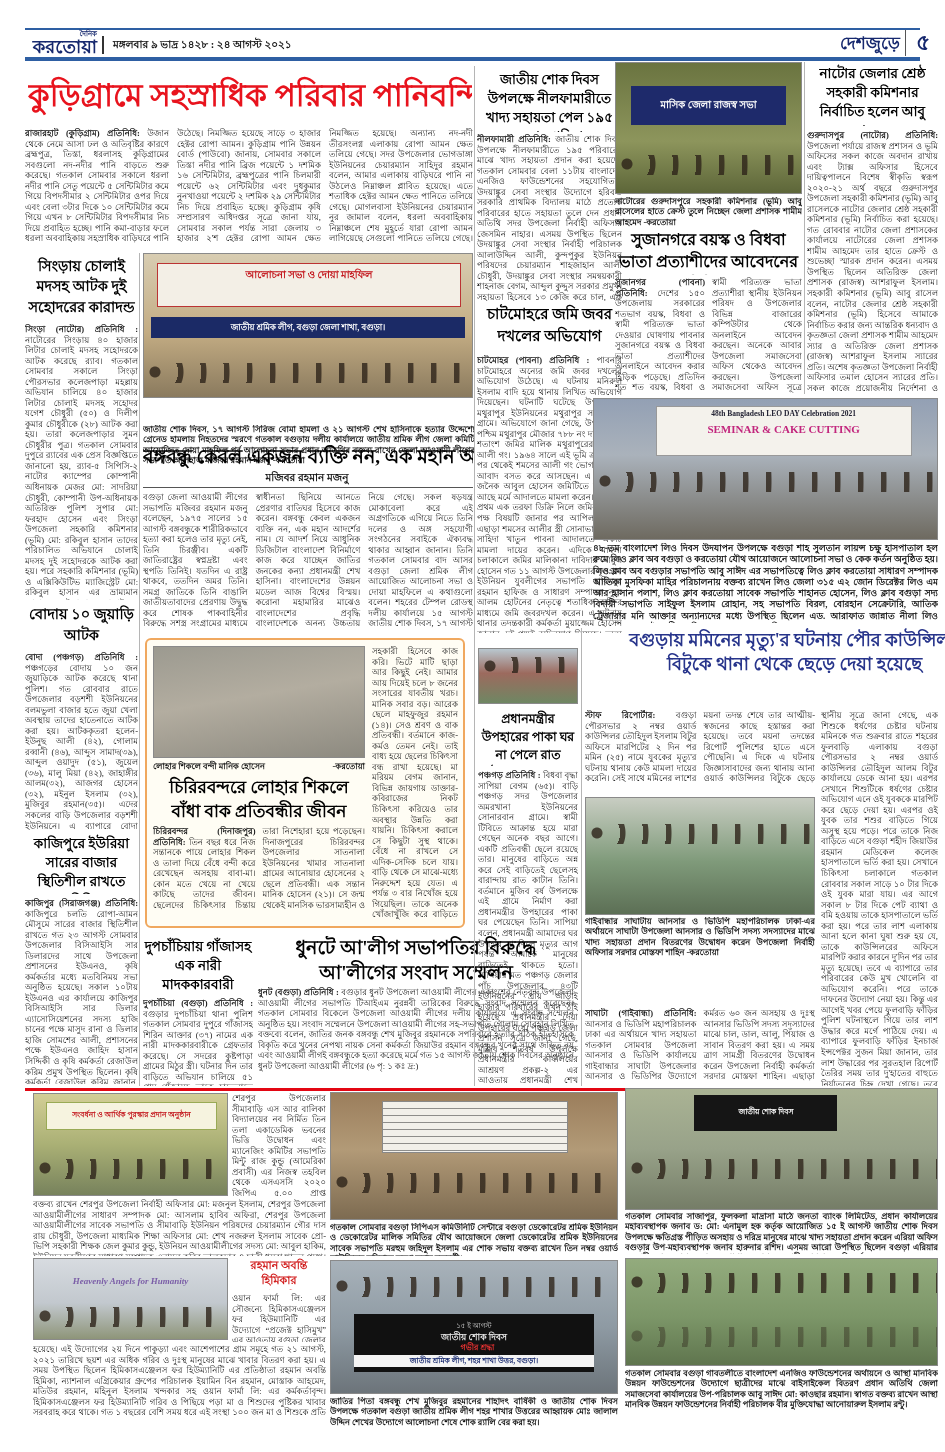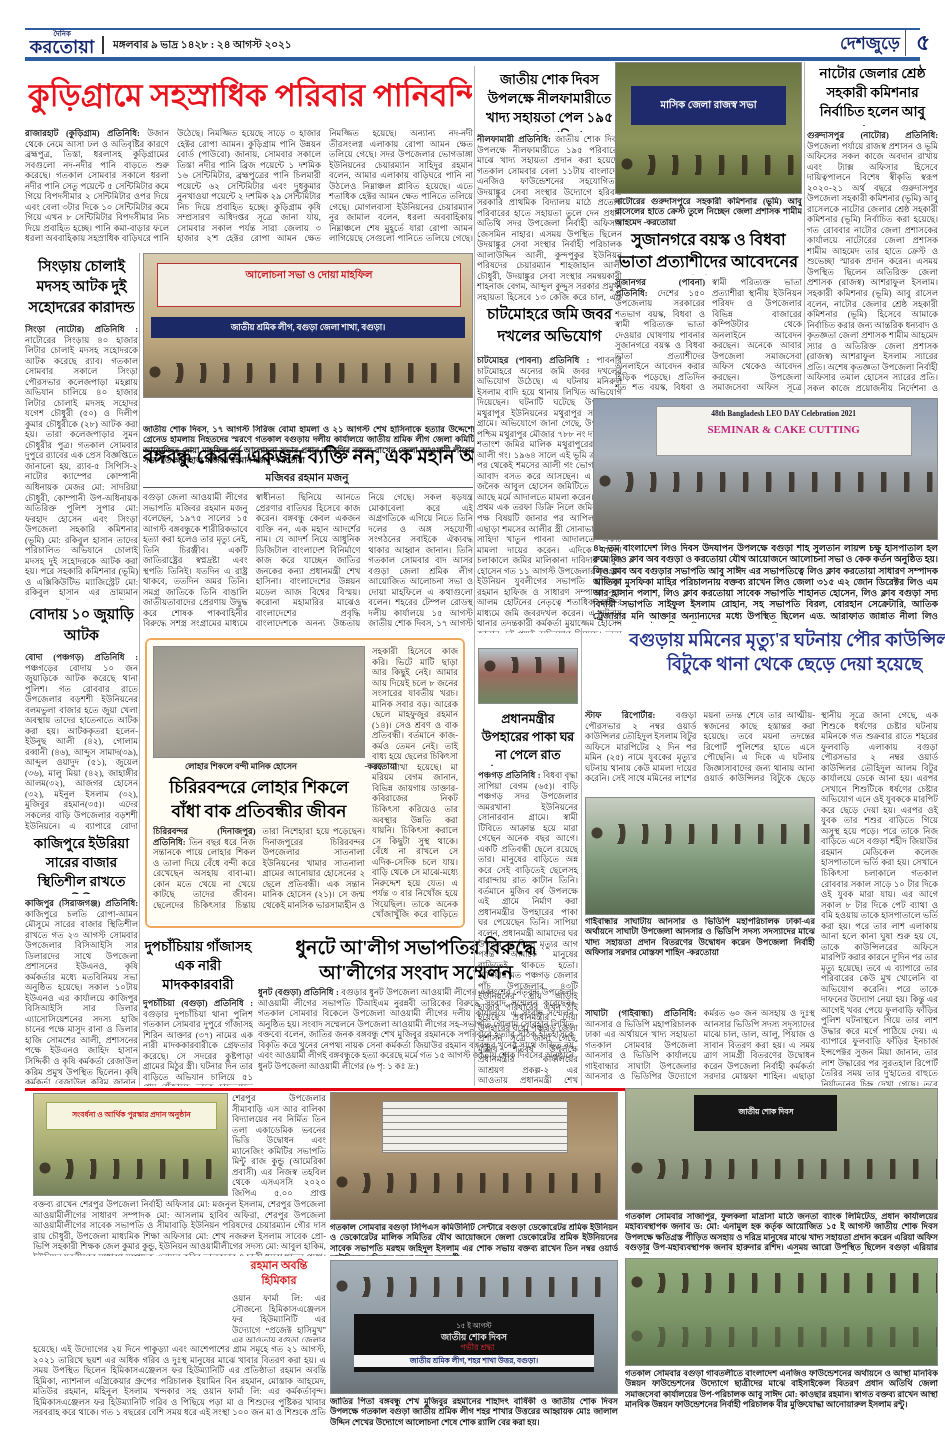--- a/index.html
+++ b/index.html
@@ -15,21 +15,21 @@
   .cols3{column-count:3;column-gap:8px;}
   .byline{font-weight:bold;}
   .headline{font-weight:bold;color:#000;text-align:center;overflow:hidden;}
   .hl-sm{font-size:13.5px;line-height:1.42;}
   .hl-md{font-size:15px;line-height:1.4;}
   .caption{font-size:8.3px;line-height:1.25;text-align:justify;font-weight:600;overflow:hidden;color:#111;}
   .photo{position:absolute;overflow:hidden;border:1px solid #8a8a8a;box-sizing:border-box;}
   .ph-banner{position:absolute;text-align:center;overflow:hidden;}
   .crowd{position:absolute;left:0;right:0;height:20px;
          background:repeating-radial-gradient(circle at 11px 9px, rgba(45,35,25,.8) 0 5px, rgba(0,0,0,0) 6px 23px);}
-  .navy{color:#16286e;}
+  .navy{color:#16286e;text-align:right;}
   .nowrap{white-space:nowrap;}
 </style>
 </head>
 <body>
 
 <div id="page">
 
   <div class="rule" style="left:25px;top:28px;width:895px;height:2px;"></div>
   <div class="abs" style="left:27px;top:31px;width:70px;height:25px;text-align:center;">
     <div class="navy" style="font-size:7px;font-weight:bold;line-height:7px;">দৈনিক</div>
@@ -135,21 +135,21 @@
     <div class="crowd" style="top:26px;"></div>
   </div>
   <div class="abs caption" style="left:585px;top:917px;width:230px;height:42px;">গাইবান্ধার সাঘাটায় আনসার ও ভিডিপি মহাপরিচালক ঢাকা-এর অর্থায়নে সাঘাটা উপজেলা আনসার ও ভিডিপি সদস্য সদস্যাদের মাঝে খাদ্য সহায়তা প্রদান বিতরণের উদ্বোধন করেন উপজেলা নির্বাহী অফিসার সরদার মোস্তফা শাহিন      -করতোয়া</div>
   <div class="abs body-text cols2" style="left:585px;top:1008px;width:230px;height:78px;">
     <span class="byline">সাঘাটা (গাইবান্ধা) প্রতিনিধি:</span>
     <span>আনসার ও ভিডিপি মহাপরিচালক ঢাকা এর অর্থায়নে খাদ্য সহায়তা গতকাল সোমবার উপজেলা আনসার ও ভিডিপি কার্যালয়ে গাইবান্ধার সাঘাটা উপজেলার আনসার ও ভিডিপির উদ্যোগে কর্মরত ৬০ জন অসহায় ও দুঃস্থ আনসার ভিডিপি সদস্য সদস্যাদের মাঝে চাল, ডাল, আলু, পিঁয়াজ ও সাবান বিতরণ করা হয়। এ সময় ত্রাণ সামগ্রী বিতরণের উদ্বোধন করেন উপজেলা নির্বাহী কর্মকর্তা সরদার মোস্তফা শাহিন। এছাড়া আরো উপস্থিত ছিলেন গাইবান্ধা জেলা আনসার ও ভিডিপি কমান্ড্যান্ট মো: রেজাউল ইসলাম, সাঘাটা উপজেলা আনসার ও ভিডিপি কর্মকর্তা সাহেনা খাতুন প্রমুখ।</span>
   </div>
 
   <div class="abs" style="left:145px;top:638px;width:320px;height:290px;border:2px solid #f0a85f;border-radius:6px;background:#fffdf4;box-sizing:border-box;"></div>
   <div class="photo" style="left:153px;top:646px;width:212px;height:112px;background:linear-gradient(170deg,#9c9a90 0%,#b3ada0 45%,#8d8a80 100%);"></div>
-  <div class="abs" style="left:153px;top:760px;width:212px;height:12px;display:flex;justify-content:space-between;font-size:8.3px;font-weight:600;margin-left:32px;">
+  <div class="abs" style="left:153px;top:760px;width:212px;height:12px;display:flex;justify-content:space-between;font-size:8.3px;font-weight:600;">
     <span>লোহার শিকলে বন্দী মানিক হোসেন</span>
     <span>-করতোয়া</span>
   </div>
   <div class="abs headline" style="left:153px;top:776px;width:212px;height:46px;font-size:17px;line-height:1.4;">চিরিরবন্দরে লোহার শিকলে বাঁধা বাক প্রতিবন্ধীর জীবন</div>
   <div class="abs body-text cols2" style="left:153px;top:826px;width:212px;height:94px;">
     <span class="byline">চিরিরবন্দর (দিনাজপুর) প্রতিনিধি:</span>
     <span>তিন বছর ধরে নিজ সন্তানকে পায়ে লোহার শিকল ও তালা দিয়ে বেঁধে বন্দী করে রেখেছেন অসহায় বাবা-মা। কোন মতে খেয়ে না খেয়ে কাটছে তাদের জীবন। ছেলেদের চিকিৎসার চিন্তায় তারা নিশেহারা হয়ে পড়েছেন। দিনাজপুরের চিরিরবন্দর উপজেলার সাতনালা ইউনিয়নের খামার সাতনালা গ্রামের আনোয়ার হোসেনের ২ ছেলে প্রতিবন্ধী। এক সন্তান মানিক হোসেন (২১)। সে জন্ম থেকেই মানসিক ভারসাম্যহীন ও বাক প্রতিবন্ধী। তাকে ৩ বছর ধরে পায়ে লোহার শিকল ও তালা দিয়ে বেঁধে বন্দী করে রাখা হয়েছে। আনোয়ার হোসেন বলেন, আমার বৃদ্ধা মা, আমরা স্বামী-স্ত্রী, ৩ ছেলে ও ২ মেয়ে নিয়ে পরিবারে ৮ জন সদস্য। টিউবওয়েলের মিস্ত্রির</span>
   </div>
   <div class="abs body-text" style="left:372px;top:646px;width:86px;height:274px;">সহকারী হিসেবে কাজ করি। ভিটে মাটি ছাড়া আর কিছুই নেই। আমার আয় দিয়েই চলে ৮ জনের সংসারের যাবতীয় খরচ। মানিক সবার বড়। আরেক ছেলে মাহফুজুর রহমান (১৪)। সেও শ্রবণ ও বাক প্রতিবন্ধী। বর্তমানে কাজ-কর্মও তেমন নেই। তাই বাধ্য হয়ে ছেলের চিকিৎসা বন্ধ রাখা হয়েছে। মা মরিয়ম বেগম জানান, বিভিন্ন জায়গায় ডাক্তার-কবিরাজের নিকট চিকিৎসা করিয়েও তার অবস্থার উন্নতি করা যায়নি। চিকিৎসা করালে সে কিছুটা সুস্থ থাকে। বেঁধে না রাখলে সে এদিক-সেদিক চলে যায়। বাড়ি থেকে সে মাঝে-মধ্যে নিরুদ্দেশ হয়ে যেত। এ পর্যন্ত ৩ বার নিখোঁজ হয়ে গিয়েছিল। তাকে অনেক খোঁজাখুঁজি করে বাড়িতে আনা হতো। সর্বশেষ তাকে লালমনিরহাট জেলার পাটগ্রাম থেকে ১ মাস ১৩ দিন পর উদ্ধার করে বাড়িতে নিয়ে আসা হয়। কেউ আমার ছেলের চিকিৎসায় যদি এগিয়ে আসতেন, তবে সে সুস্থ স্বাভাবিক জীবনে ফিরতে পারতো। মা ও কয়েকজন প্রতিবেশী জানান, মানিক যেকোন লোকজনকে কামড় দিয়ে আঘাত করে থাকে। তাই আমরা নিরুপায় হয়ে গত ৩ বছর ধরে পায়ে লোহার শিকলে তালা মেরে বেঁধে রাখছি তাকে।</div>
 
@@ -171,39 +171,43 @@
   <div class="vsep" style="left:804px;top:62px;height:332px;"></div>
   <div class="redrule" style="left:25px;top:1088px;width:913px;height:3px;"></div>
 
   <div class="photo" style="left:33px;top:1093px;width:195px;height:103px;background:linear-gradient(180deg,#d3ce96 0%,#aab075 50%,#77825c 100%);">
     <div class="ph-banner" style="left:6%;top:8%;width:88%;height:26%;background:#f6f3df;border:1px solid #9a5;color:#c3161c;font-weight:bold;font-size:7.5px;line-height:24px;">সংবর্ধনা ও আর্থিক পুরস্কার প্রদান অনুষ্ঠান</div>
     <div class="crowd" style="bottom:16px;"></div>
   </div>
   <div class="abs body-text" style="left:232px;top:1093px;width:94px;height:103px;">শেরপুর উপজেলার সীমাবাড়ি এস আর বালিকা বিদ্যালয়ের নব নির্মিত তিন তলা একাডেমিক ভবনের ভিত্তি উদ্বোধন এবং ম্যানেজিং কমিটির সভাপতি মিন্টু রাজ কুন্ডু (আমেরিকা প্রবাসী) এর নিজস্ব তহবিল থেকে এসএসসি ২০২০ জিপিএ ৫.০০ প্রাপ্ত ছাত্রীদের সংবর্ধনা ও আর্থিক পুরস্কার প্রদান অনুষ্ঠান অনুষ্ঠিত হয়েছে। বিদ্যালয়ের প্রধান শিক্ষক মো: আতিকুর রহমান তালুকদারের সভাপতিত্বে অনুষ্ঠানে প্রধান অতিথির বক্তব্য রাখেন শেরপুর ধুনটের সংসদ সদস্য বীর মুক্তিযোদ্ধা আলহাজ্ব হাবিবুর রহমান।</div>
   <div class="abs body-text" style="left:33px;top:1199px;width:293px;height:57px;">বক্তব্য রাখেন শেরপুর উপজেলা নির্বাহী অফিসার মো: মজনুল ইসলাম, শেরপুর উপজেলা আওয়ামীলীগের সাধারণ সম্পাদক মো: আসলাম হাবিব অফিরা, শেরপুর উপজেলা আওয়ামীলীগের সাবেক সভাপতি ও সীমাবাড়ি ইউনিয়ন পরিষদের চেয়ারম্যান গৌর দাস রায় চৌধুরী, উপজেলা মাধ্যমিক শিক্ষা অফিসার মো: শেখ নজরুল ইসলাম সাবেক প্রো-ভিপি সহকারী শিক্ষক জেল কুমার কুন্ডু, ইউনিয়ন আওয়ামীলীগের সদস্য মো: আবুল হাকিম, ইউনিয়ন যুবলীগের সাধারণ সম্পাদক এনামুল কবির তালুকদার ও ছাত্রী ধুসরা খাতুন প্রমুখ। শেষে বিদ্যালয় ম্যানেজিং কমিটির সভাপতি মিন্টু রাজ কুন্ডু (আমেরিকা প্রবাসীর) নিজস্ব তহবিল থেকে জিপিএ ৫.০০ প্রাপ্ত ছাত্রীদের প্রত্যেককে ২ হাজার করে টাকা পুরস্কার প্রদান করেন।</div>
 
+  <div class="photo" style="left:33px;top:1258px;width:195px;height:82px;background:linear-gradient(180deg,#d7dbe0 0%,#c2c8ce 55%,#8e9579 100%);">
+    <div class="ph-banner" style="left:5%;top:12%;width:90%;height:30%;color:#7b5ea7;font-style:italic;font-size:9px;line-height:24px;font-weight:bold;">Heavenly Angels for Humanity</div>
+    <div class="crowd" style="bottom:12px;"></div>
+  </div>
   <div class="abs headline" style="left:232px;top:1258px;width:94px;height:32px;font-size:11px;line-height:1.4;color:#d11a1a;">
     <div>রহমান অবন্তি হিমিকার</div>
     <div>“প্রজেক্ট হাসিমুখ”</div>
   </div>
   <div class="abs body-text" style="left:232px;top:1293px;width:94px;height:49px;">ওয়ান ফার্মা লি: এর সৌজন্যে হিমিকাসএঞ্জেলস ফর হিউম্যানিটি এর উদ্যোগে “প্রজেক্ট হাসিমুখ” এর আওতায় বগুড়া জেলার বিভিন্ন স্থানে মাসব্যাপী প্রতিদিন ৮০০ গরিব ও দুঃস্থ মানুষের মাঝে খাবার বিতরণ কার্যক্রম শুরু</div>
   <div class="abs body-text" style="left:33px;top:1344px;width:293px;height:74px;">হয়েছে। এই উদ্যোগের ২য় দিনে পাকুড়্যা এবং আশেপাশের গ্রাম সমূহে গত ২১ আগস্ট, ২০২১ তারিখে ছয়শ এর অধিক গরিব ও দুঃস্থ মানুষের মাঝে খাবার বিতরণ করা হয়। এ সময় উপস্থিত ছিলেন হিমিকাসএঞ্জেলস ফর হিউম্যানিটি এর প্রতিষ্ঠাতা রহমান অবন্তি হিমিকা, ন্যাশনাল এগ্রিকেয়ার গ্রুপের পরিচালক ইয়ামিন বিন রহমান, মোস্তাক আহমেদ, মতিউর রহমান, মহিনুল ইসলাম খন্দকার সহ ওয়ান ফার্মা লি: এর কর্মকর্তাবৃন্দ। হিমিকাসএঞ্জেলস ফর হিউম্যানিটি গরিব ও পিছিয়ে পড়া মা ও শিশুদের পুষ্টিকর খাবার সরবরাহ করে থাকে। গত ১ বছরের বেশি সময় ধরে এই সংস্থা ১০০ জন মা ও শিশুকে প্রতি সপ্তাহে পুষ্টিকর খাবার সরবরাহ করে আসছে। এছাড়াও ১০ জন শিশুর খাবার ও পড়ালেখার সম্পূর্ণ দায়িত্ব নিয়েছে এই সংস্থা। আমেরিকা প্রবাসী রহমান অবন্তি হিমিকা আগামীতে তার দাতব্য সংস্থা হিমিকাসএঞ্জেলস ফর হিউম্যানিটি এর পরিধি সারা বাংলাদেশে ছড়িয়ে দিতে চান, এজন্য তিনি সকলের দোয়া ও সহযোগিতা কামনা করেন।</div>
 
   <div class="photo" style="left:330px;top:1092px;width:288px;height:128px;background:linear-gradient(180deg,#9b7e5c 0%,#b29a77 45%,#7d6b51 100%);">
     <div class="ph-banner" style="left:18%;top:6%;width:64%;height:40%;background:#f2f0ea;border:1px solid #888;background-image:repeating-linear-gradient(180deg,rgba(0,0,0,0) 0 6px,rgba(60,60,60,.55) 6px 7px);"></div>
     <div class="crowd" style="bottom:26px;"></div>
   </div>
   <div class="abs caption" style="left:330px;top:1223px;width:288px;height:33px;">গতকাল সোমবার বগুড়া সিপিএস কমিউনিটি সেন্টারে বগুড়া ডেকোরেটর শ্রমিক ইউনিয়ন ও ডেকোরেটর মালিক সমিতির যৌথ আয়োজনে জেলা ডেকোরেটর শ্রমিক ইউনিয়নের সাবেক সভাপতি মরহুম জহিদুল ইসলাম এর শোক সভায় বক্তব্য রাখেন তিন নম্বর ওয়ার্ড কাউন্সিলর কবিরাজ তরুণ কুমার চক্রবর্তী।</div>
 
   <div class="photo" style="left:330px;top:1260px;width:288px;height:134px;background:linear-gradient(180deg,#a8b2ba 0%,#8e9aa3 50%,#6c747a 100%);">
     <div class="crowd" style="top:16px;"></div>
     <div class="ph-banner" style="left:8%;top:40%;width:84%;height:44%;background:#111;color:#fff;">
       <span style="font-size:7px;font-weight:normal;color:#ddd;">১৫ ই আগস্ট</span>
       <div style="font-size:9px;font-weight:bold;color:#e8e8e8;line-height:11px;">জাতীয় শোক দিবস</div>
-      <div style="font-size:8px;font-weight:normal;color:#e33;line-height:10px;margin-left:7px;">গভীর শ্রদ্ধা</div>
+      <div style="font-size:8px;font-weight:bold;color:#e33;line-height:10px;margin-left:7px;">গভীর শ্রদ্ধা</div>
       <div style="font-size:7.5px;font-weight:bold;background:#f4f4f4;color:#16286e;line-height:12px;margin-top:2px;">জাতীয় শ্রমিক লীগ, শহর শাখা উত্তর, বগুড়া।</div>
     </div>
   </div>
   <div class="abs caption" style="left:330px;top:1397px;width:288px;height:36px;">জাতির পিতা বঙ্গবন্ধু শেখ মুজিবুর রহমানের শাহাদৎ বার্ষিকী ও জাতীয় শোক দিবস উপলক্ষে গতকাল বগুড়া জাতীয় শ্রমিক লীগ শহর শাখার উত্তরের আহ্বায়ক মোঃ জালাল উদ্দিন শেখের উদ্যোগে আলোচনা শেষে শোক র‌্যালি বের করা হয়।</div>
 
   <div class="photo" style="left:625px;top:1088px;width:313px;height:122px;background:linear-gradient(180deg,#aab394 0%,#98a289 50%,#757d67 100%);">
     <div class="ph-banner" style="left:22%;top:5%;width:46%;height:30%;background:#151515;color:#fff;font-size:7.5px;font-weight:bold;line-height:34px;">জাতীয় শোক দিবস</div>
     <div class="crowd" style="bottom:30px;"></div>
   </div>
   <div class="abs caption" style="left:625px;top:1212px;width:313px;height:42px;">গতকাল সোমবার সাজাপুর, ফুলকলা মাদ্রাসা মাঠে জনতা ব্যাংক লিমিটেড, প্রধান কার্যালয়ের মহাব্যবস্থাপক জনাব ড: মো: এনামুল হক কর্তৃক আয়োজিত ১৫ ই আগস্ট জাতীয় শোক দিবস উপলক্ষে ক্ষতিগ্রস্ত পীড়িত অসহায় ও দরিদ্র মানুষের মাঝে খাদ্য সহায়তা প্রদান করেন এরিয়া অফিস বগুড়ার উপ-মহাব্যবস্থাপক জনাব হারুনার রশিদ। এসময় আরো উপস্থিত ছিলেন বগুড়া এরিয়ার সহকারী মহাব্যবস্থাপক, আরওএ শাখা ব্যবস্থাপক ও স্থানীয় গণমান্য ব্যক্তিবর্গ।</div>

